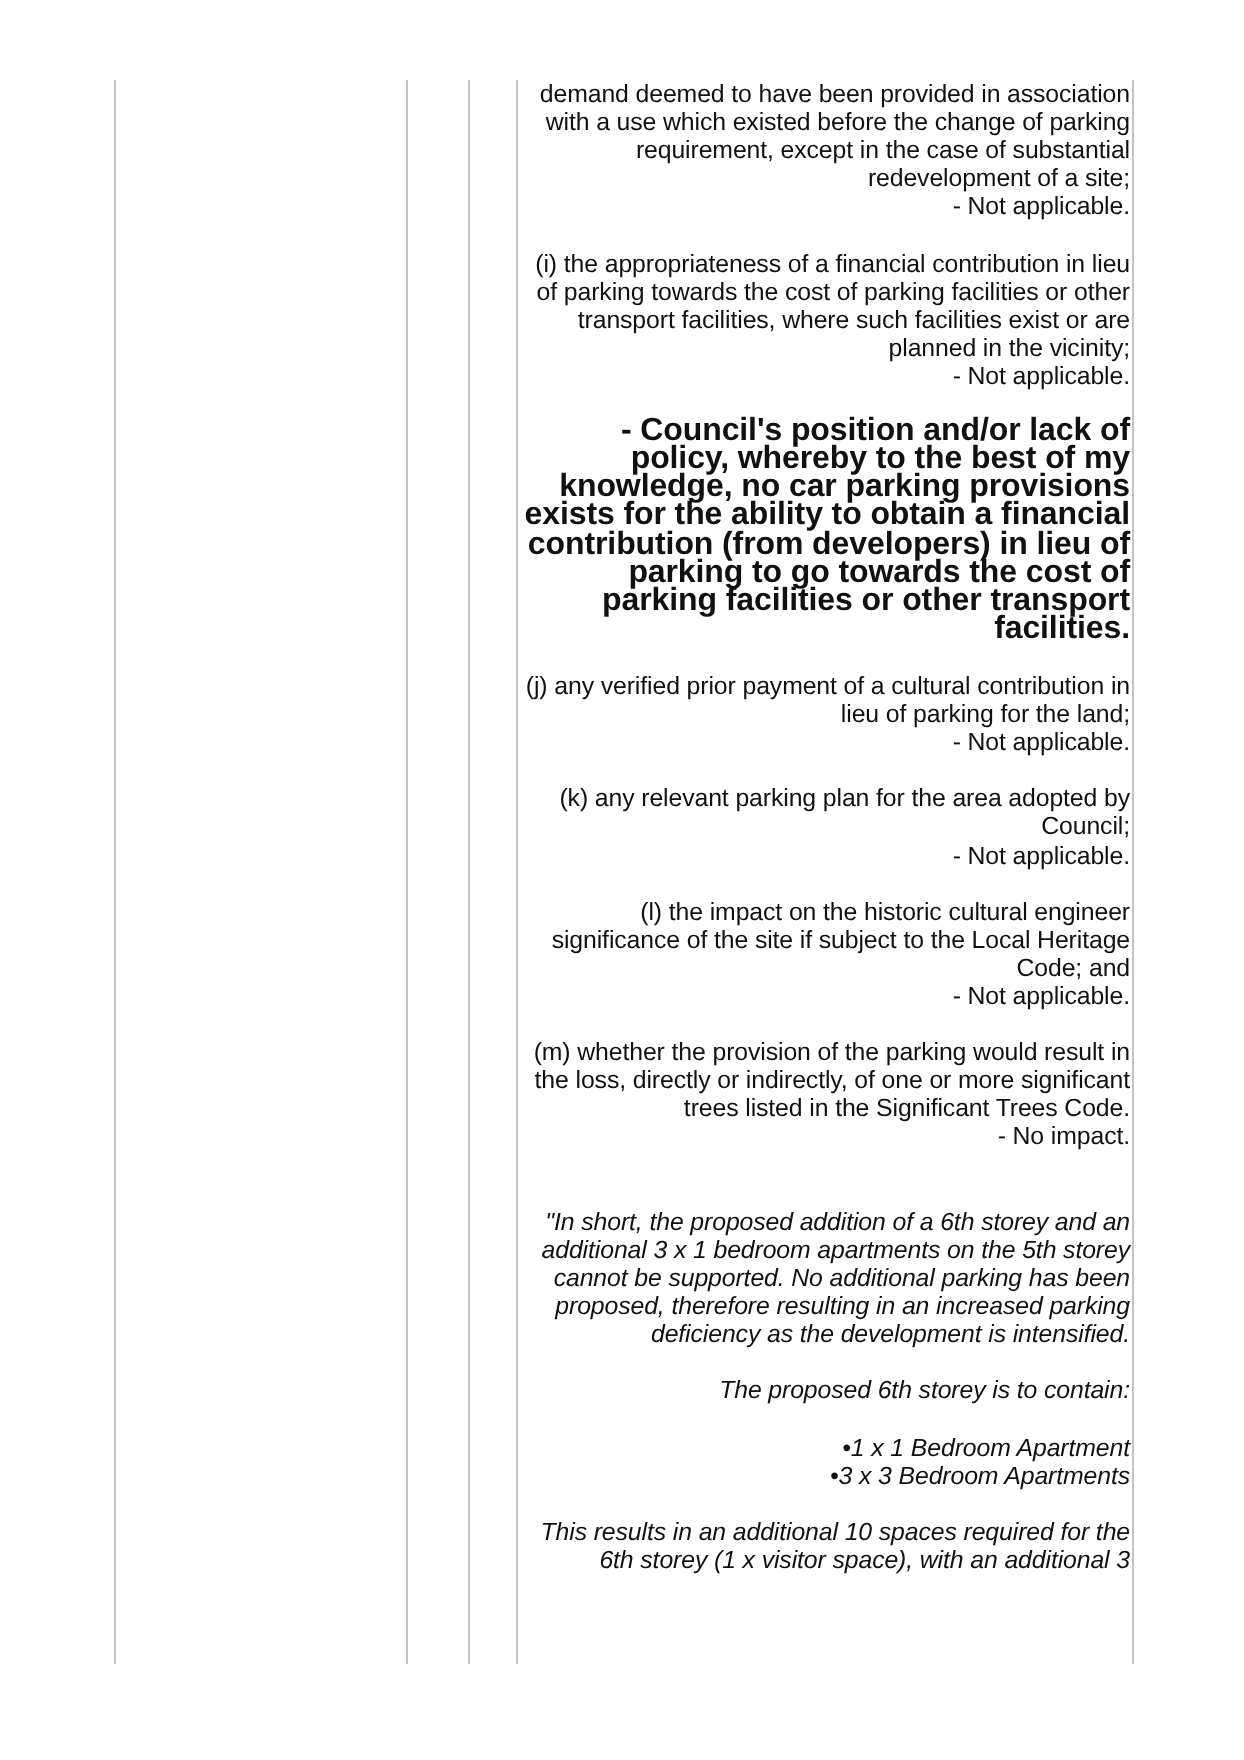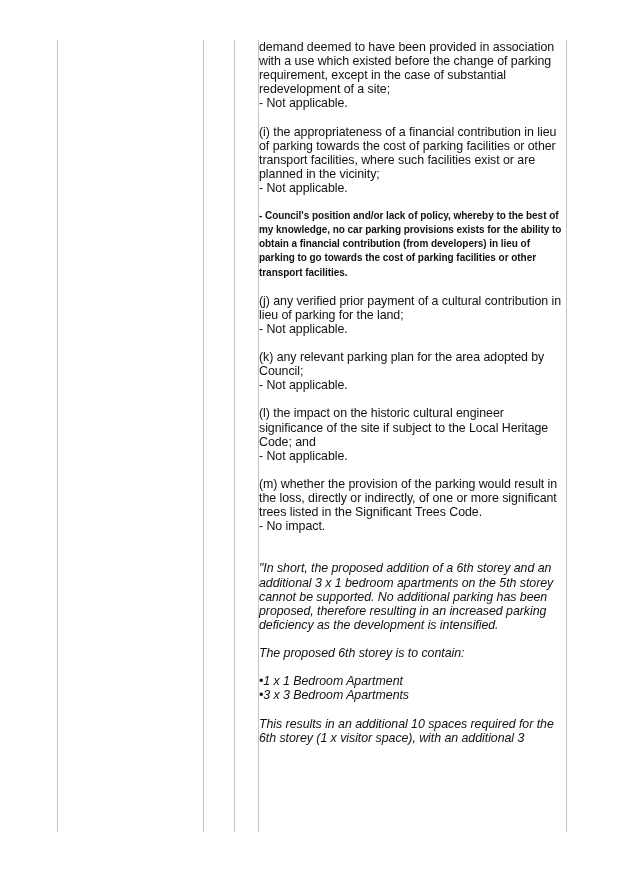--- a/index.html
+++ b/index.html
@@ -1,24 +1,24 @@
 <!DOCTYPE html>
 <html><head>
   <meta charset="utf-8">
   <style>
     html, body { margin: 0; padding: 0; background: #ffffff; }
     body { width: 622px; height: 880px; position: relative; overflow: hidden;
            font-family: "Liberation Sans", sans-serif; color: #111; }
     .vline { position: absolute; top: 40px; height: 792px; width: 1px; background: #c4c4c4; }
     .content { position: absolute; left: 259px; top: 40px; width: 306px;
-               font-size: 12.4px; line-height: 14.1px; letter-spacing: -0.05px; }
+               font-size: 12.4px; line-height: 14.1px; letter-spacing: -0.05px; text-align: right; }
     .para { margin: 0 0 14.1px 0; }
     .para p { margin: 0; }
     .b { font-weight: normal; }
-    .bh { font-weight: bold; font-size: 10px; }
+    .bh { font-weight: bold; font-size: 16px; }
     .i { font-style: italic; }
     .spacer { height: 14.1px; }
   </style>
 </head>
 <body>
 
 <div class="vline" style="left:57px;"></div>
 <div class="vline" style="left:203px;"></div>
 <div class="vline" style="left:234px;"></div>
 <div class="vline" style="left:258px;"></div>

